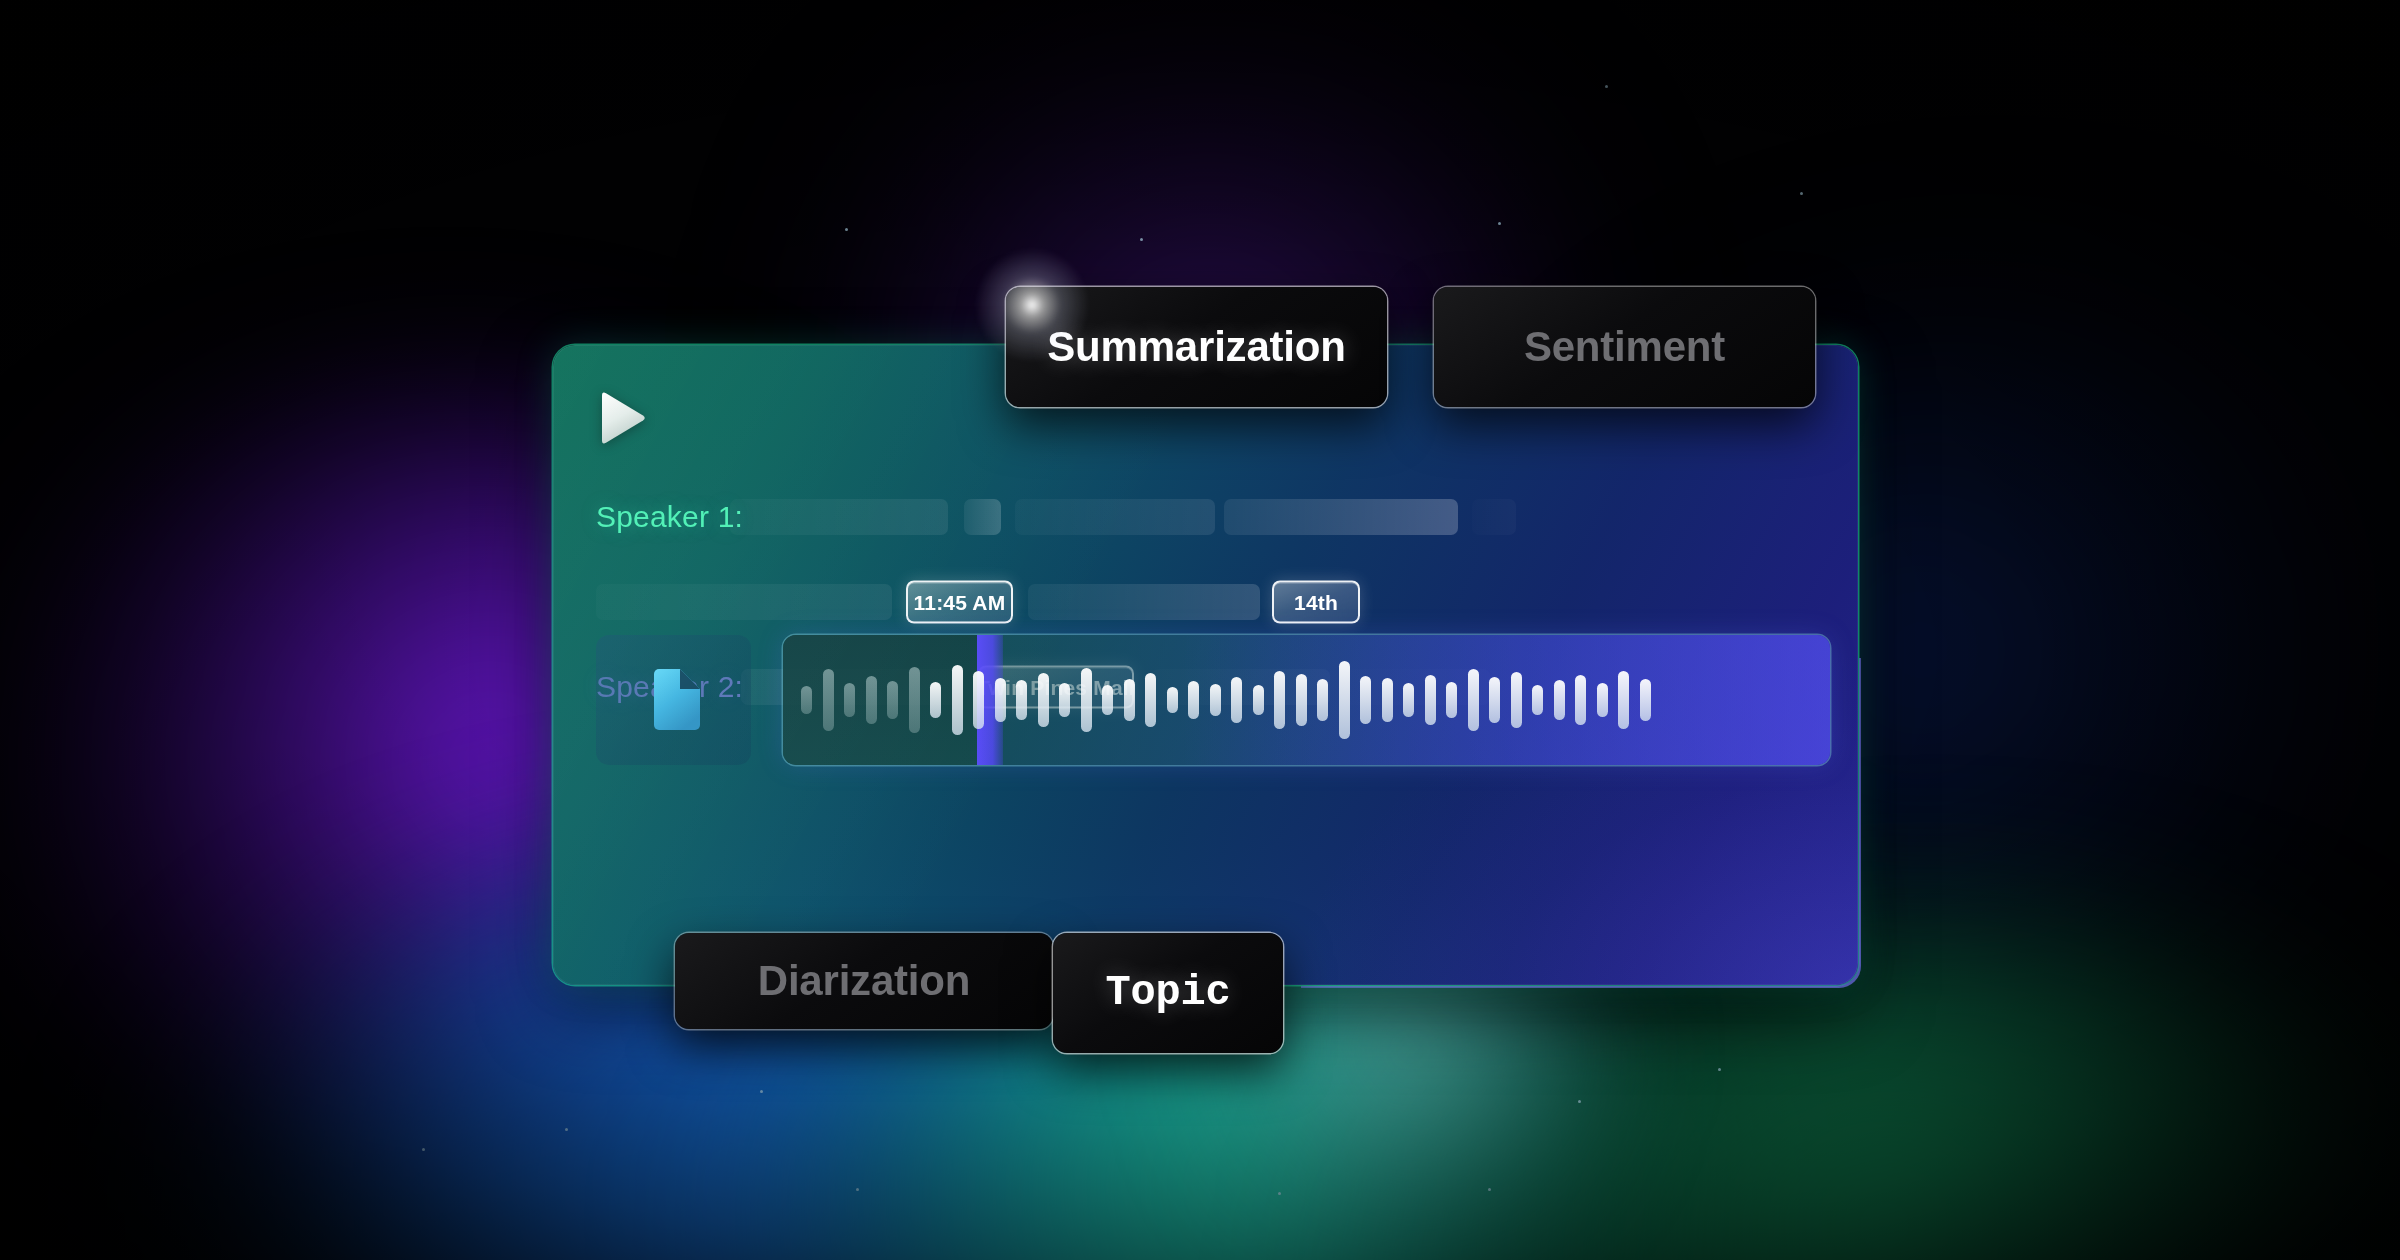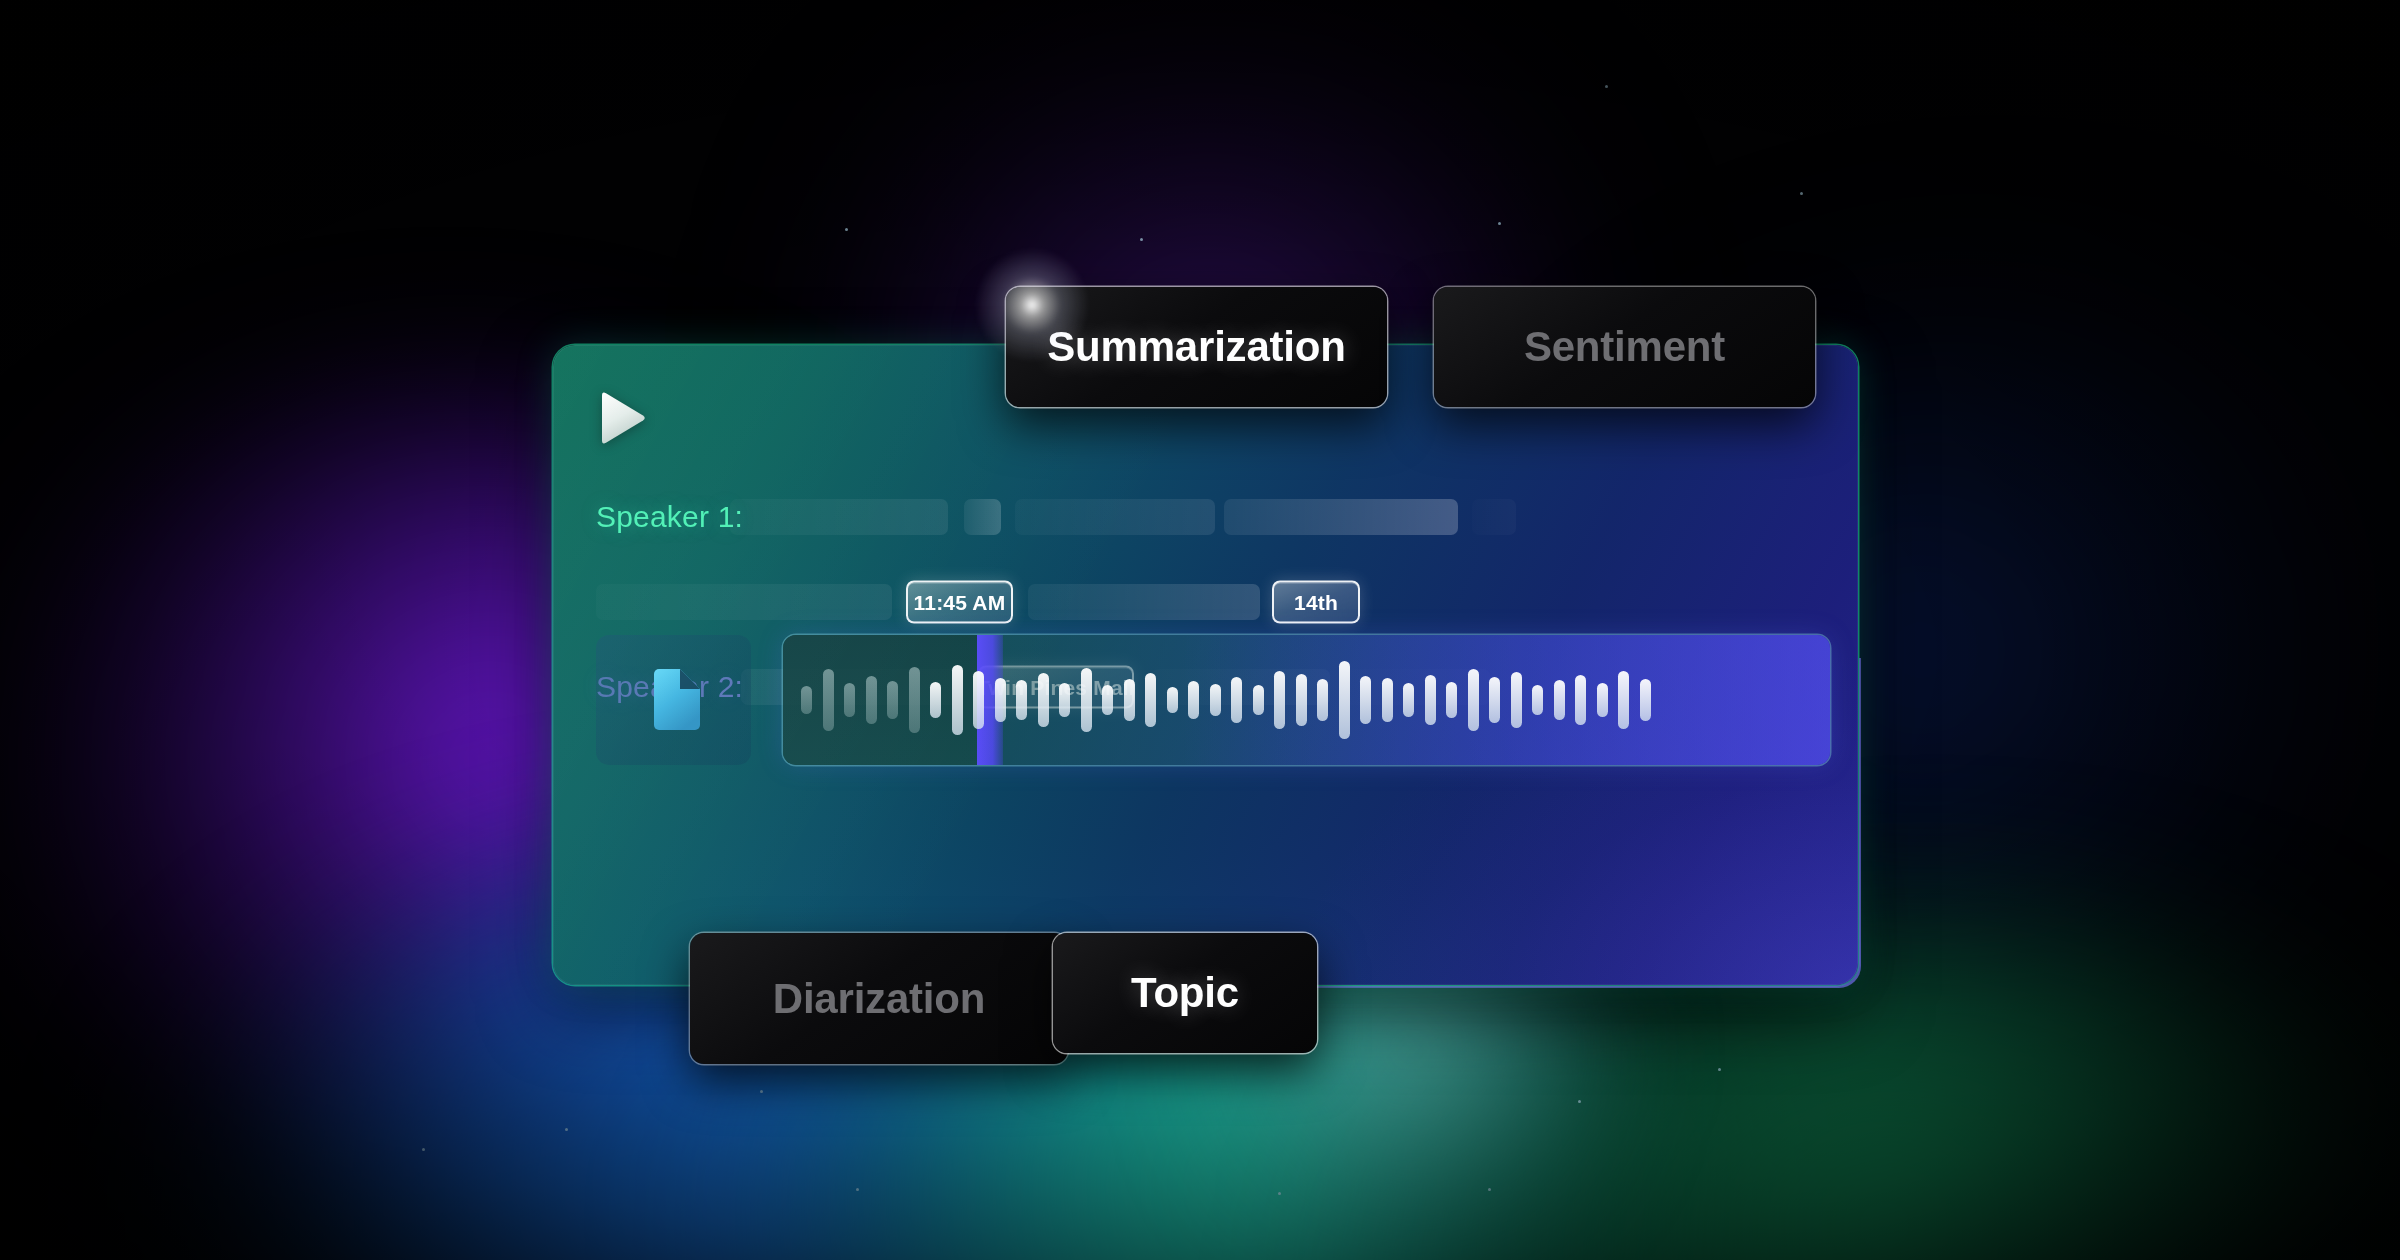--- a/index.html
+++ b/index.html
@@ -170,23 +170,23 @@
     background:linear-gradient(145deg, #1a1a1c 0%, #0b0b0d 45%, #050506 100%);
     box-shadow:0 0 0 1.4px rgba(255,255,255,.58), 0 18px 46px rgba(0,0,0,.72);
     font-size:42px; font-weight:700; letter-spacing:-.2px;
     cursor:pointer; white-space:nowrap;
   }
   .chip.active{ color:#ffffff; text-shadow:0 0 22px rgba(255,255,255,.28); }
   .chip.muted{ color:#6e6e72;margin-left:22px; }
   .chip-summ{ left:1006px; top:287px; width:381px; height:120px; }
   .chip-sent{ left:1412px; top:287px; width:381px; height:120px;
               box-shadow:0 0 0 1.4px rgba(255,255,255,.42), 0 18px 46px rgba(0,0,0,.72); }
-  .chip-diar{ left:668px; top:933px; width:378px; height:131px;
+  .chip-diar{ left:653px; top:933px; width:378px; height:96px;
               box-shadow:0 0 0 1.4px rgba(255,255,255,.36), 0 18px 46px rgba(0,0,0,.72); }
-  .chip-topic{ left:1053px; top:933px; width:264px; height:120px; }
+  .chip-topic{ left:1053px; top:933px; width:230px; height:120px;font-family:Liberation Mono, monospace; }
   .chip-spark{
     position:absolute; left:-34px; top:-42px; width:120px; height:120px;
     border-radius:50%; pointer-events:none;
     background:radial-gradient(circle at 50% 50%, rgba(255,255,255,.98) 0%, rgba(255,255,255,.55) 14%, rgba(220,225,255,.22) 34%, rgba(180,190,255,0) 68%);
     filter:blur(2px);
   }
 </style>
 </head>
 <body>
 

